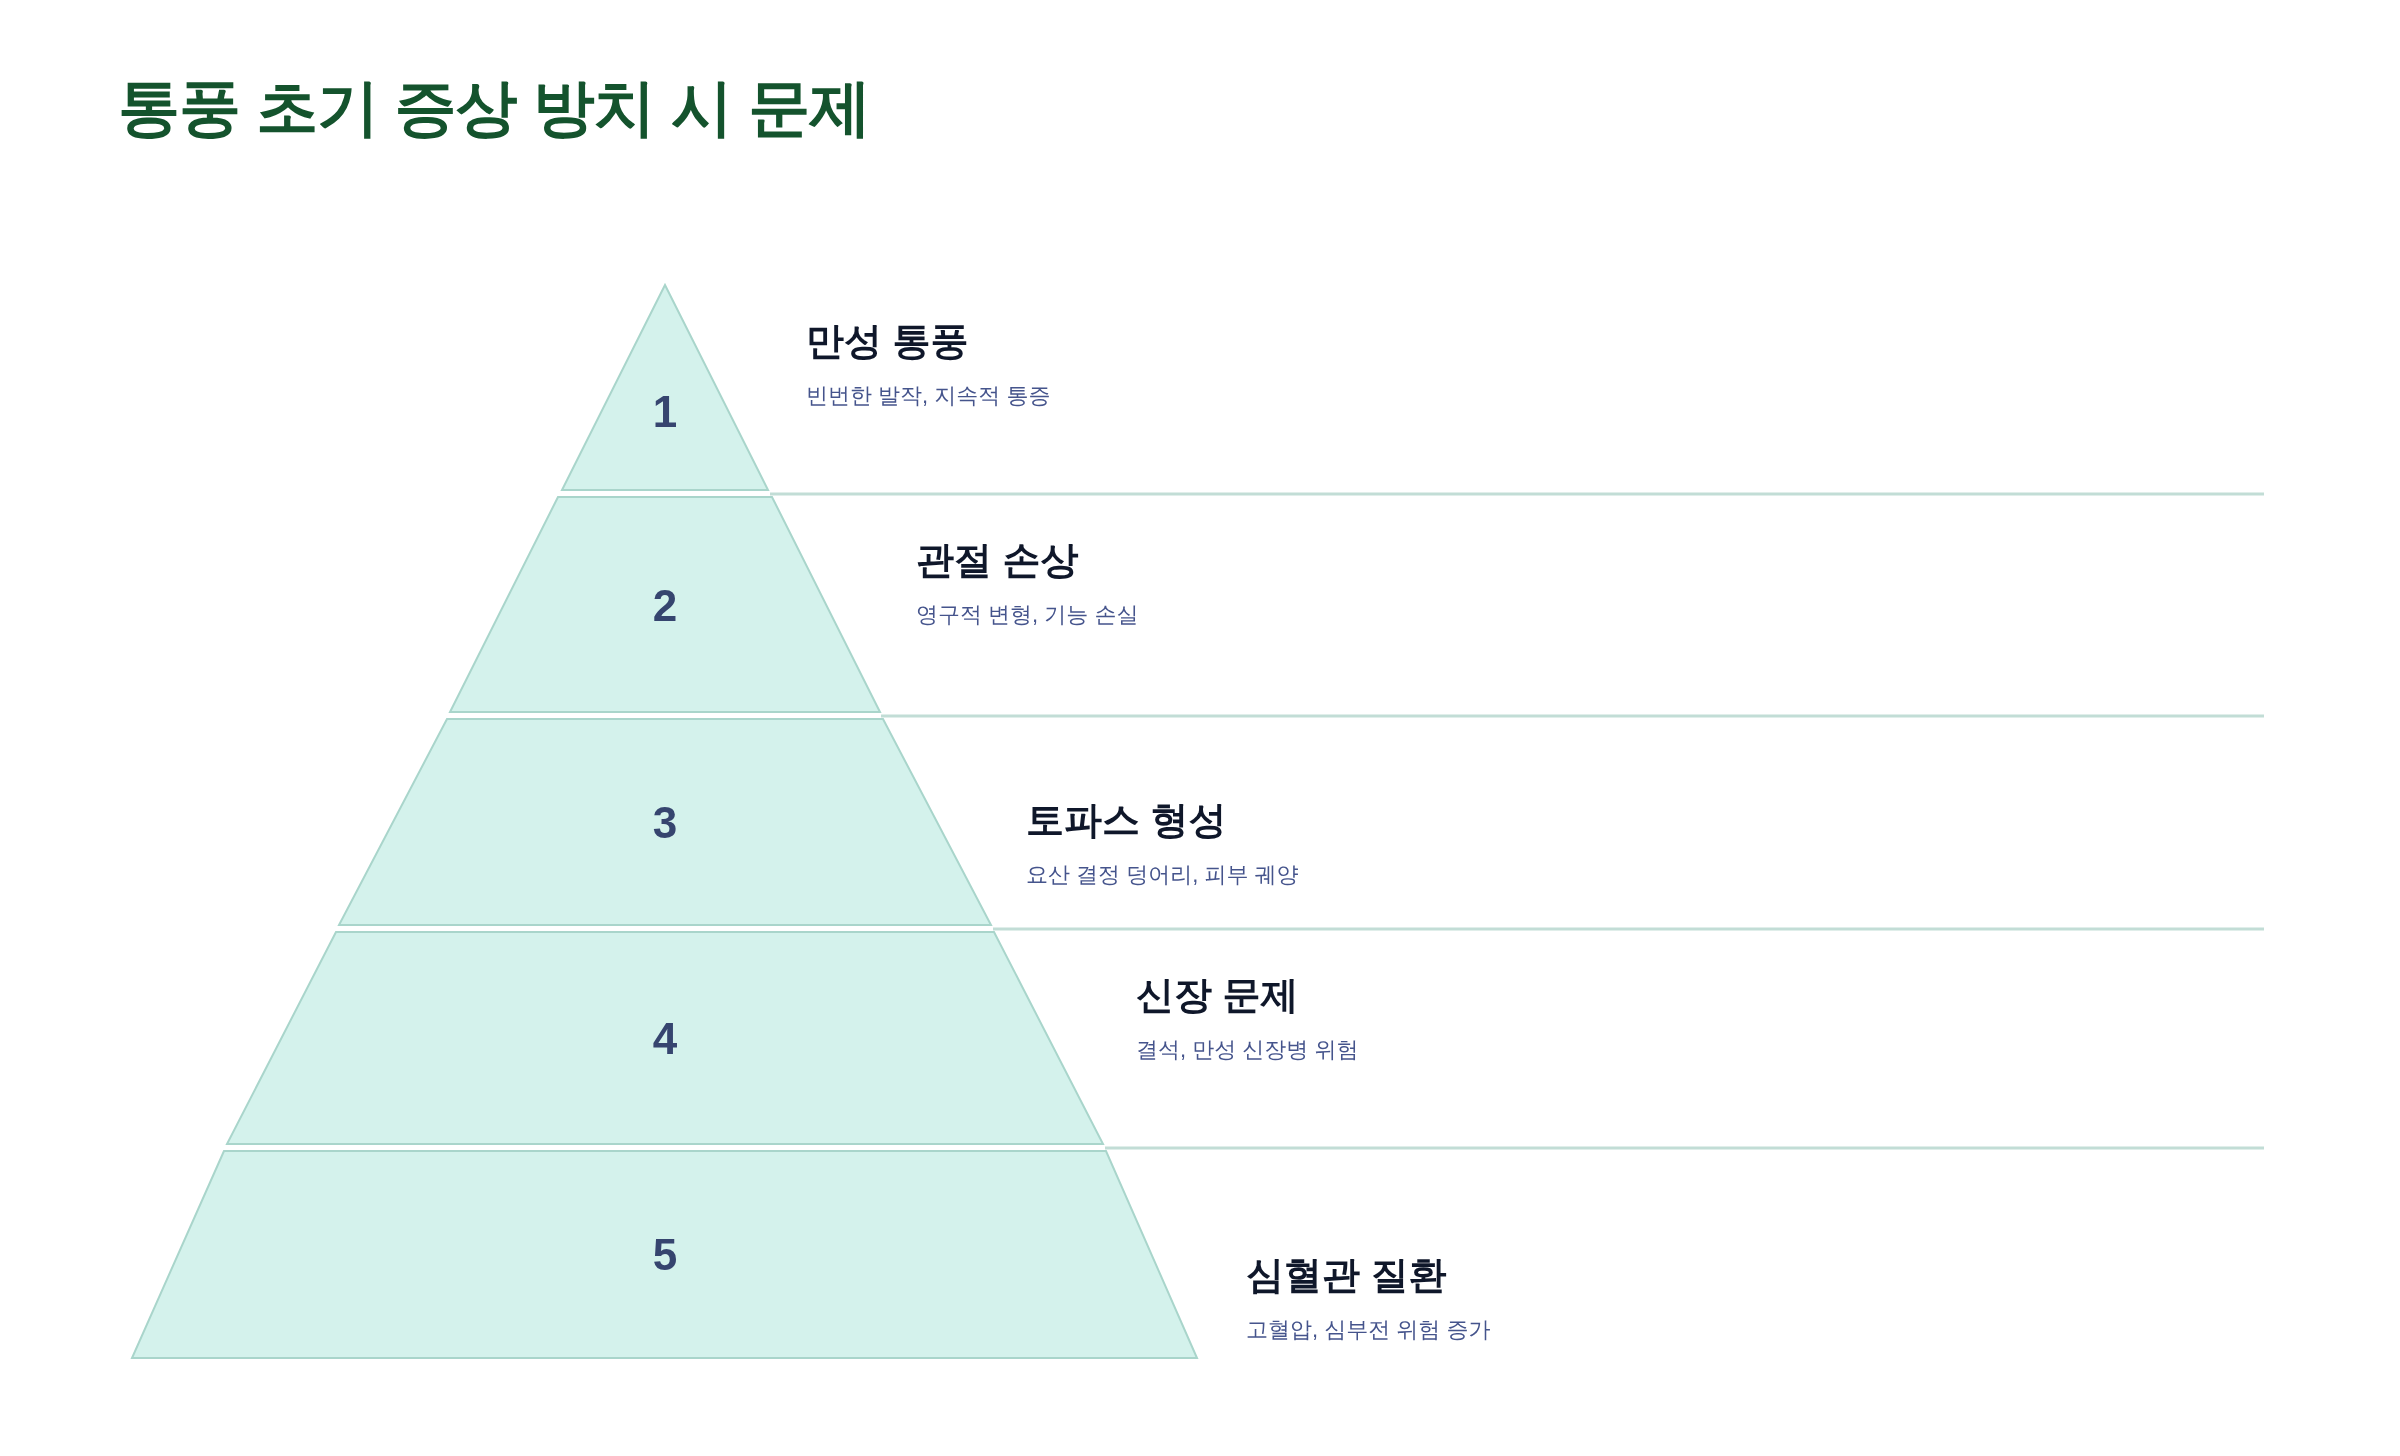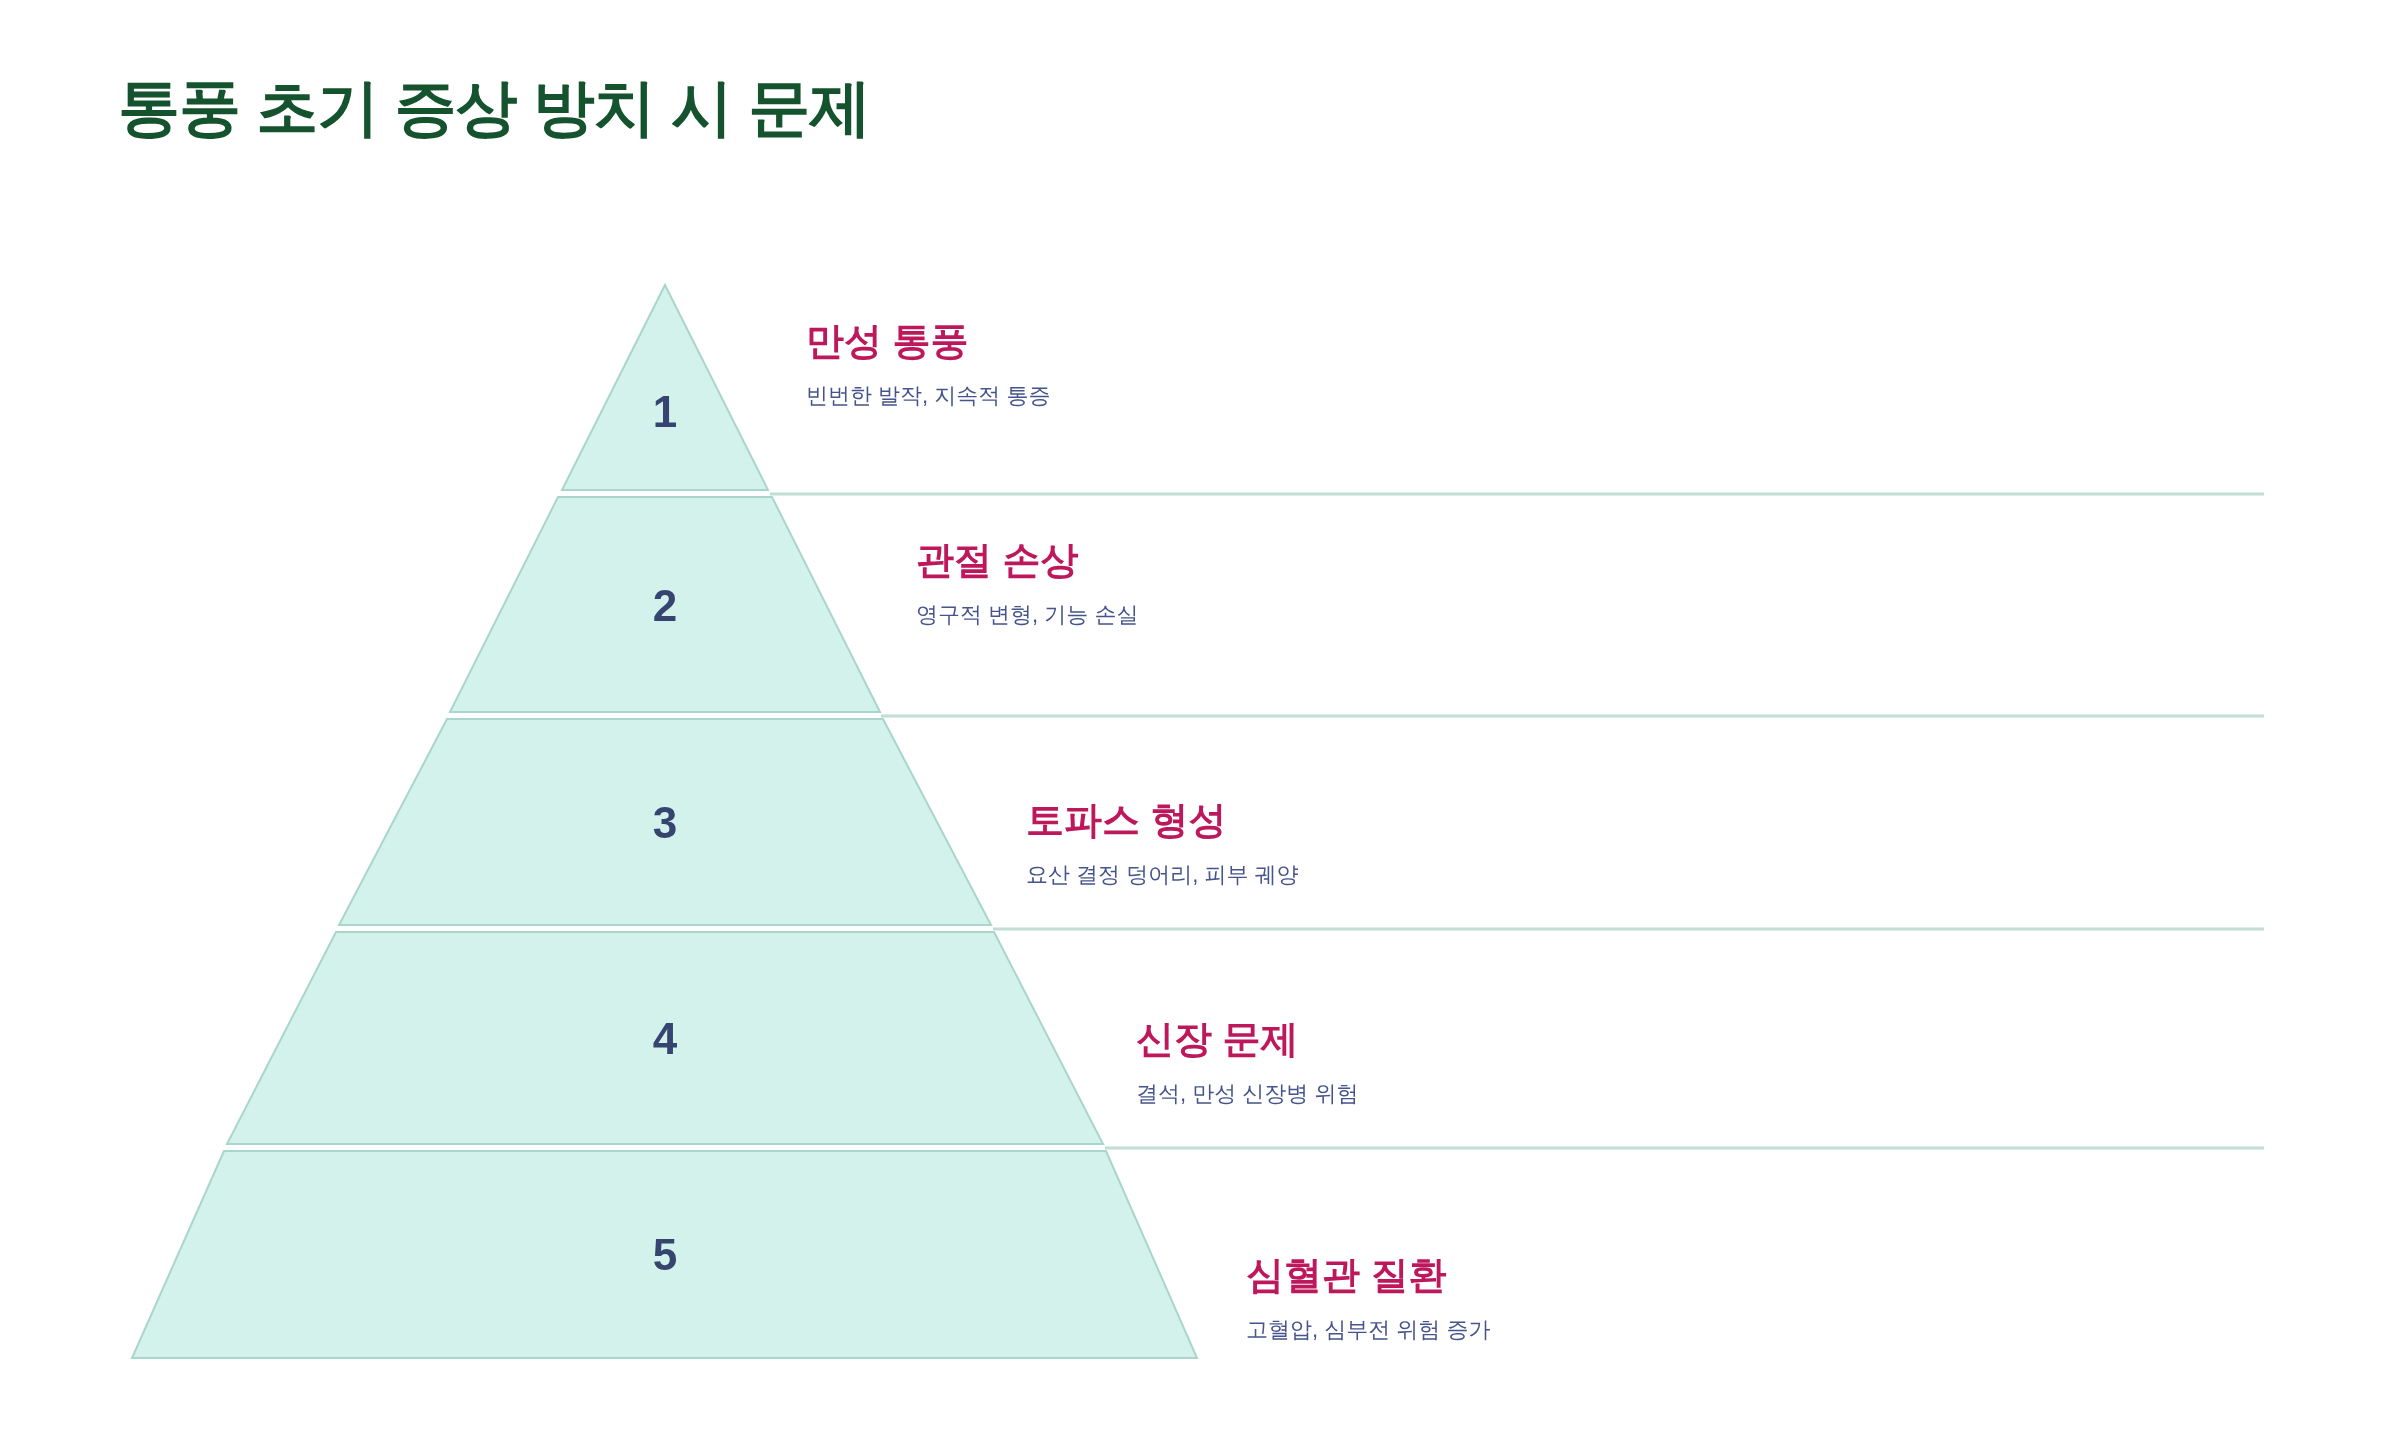--- a/index.html
+++ b/index.html
@@ -53,21 +53,21 @@
     font-weight: 700;
     color: #36456f;
     line-height: 1;
   }
   .tier-label {
     position: absolute;
   }
   .tier-heading {
     font-size: 38px;
     font-weight: 700;
-    color: #be185d;
+    color: #0f172a;
     line-height: 1.25;
     white-space: nowrap;
     margin: 0 0 16px 0;
   }
   .tier-sub {
     font-size: 22px;
     font-weight: 400;
     color: #45548c;
     line-height: 1.3;
     white-space: nowrap;
@@ -115,21 +115,21 @@
     <div class="tier-label" style="left:916px; top:537px;">
       <p class="tier-heading">관절 손상</p>
       <p class="tier-sub">영구적 변형, 기능 손실</p>
     </div>
 
     <div class="tier-label" style="left:1026px; top:797px;">
       <p class="tier-heading">토파스 형성</p>
       <p class="tier-sub">요산 결정 덩어리, 피부 궤양</p>
     </div>
 
-    <div class="tier-label" style="left:1136px; top:972px;margin-top:44px;">
+    <div class="tier-label" style="left:1136px; top:972px;">
       <p class="tier-heading">신장 문제</p>
       <p class="tier-sub">결석, 만성 신장병 위험</p>
     </div>
 
     <div class="tier-label" style="left:1246px; top:1252px;">
       <p class="tier-heading">심혈관 질환</p>
       <p class="tier-sub">고혈압, 심부전 위험 증가</p>
     </div>
 
   </div>

